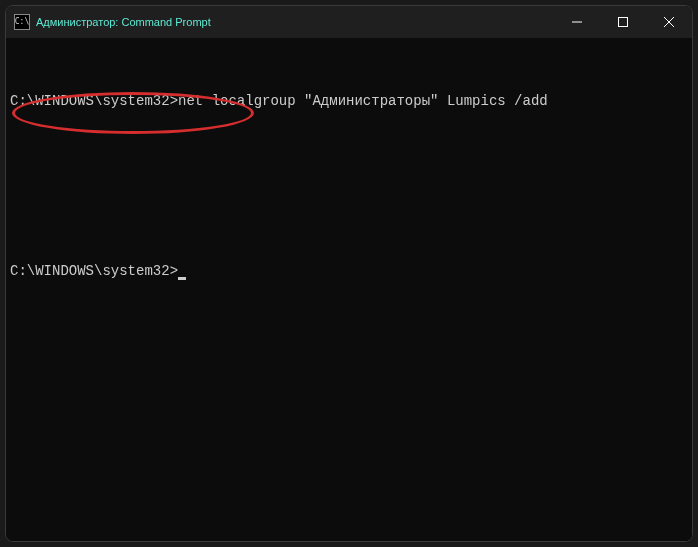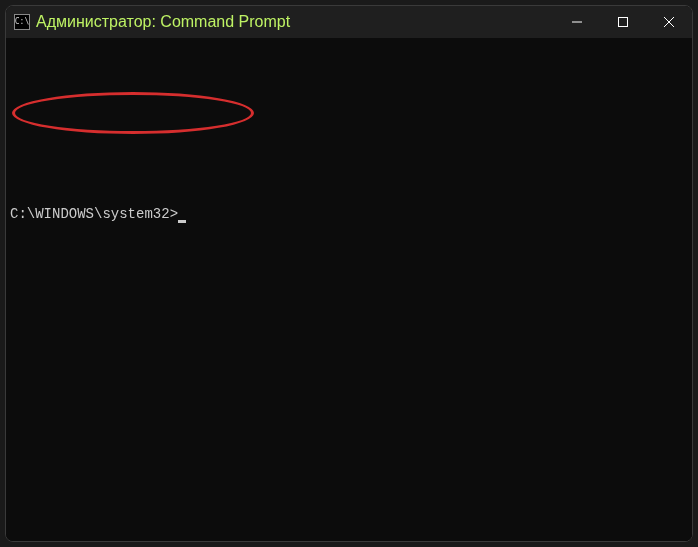--- a/index.html
+++ b/index.html
@@ -48,22 +48,22 @@
       border: 1px solid #888;
       display: flex;
       align-items: center;
       justify-content: center;
       font-size: 8px;
       color: #ccc;
       font-family: monospace;
       line-height: 1;
     }
     .title-text {
-      color: #bef264;
-      font-size: 16px;
+      color: #5eead4;
+      font-size: 11px;
       font-weight: 400;
     }
     .titlebar-controls {
       display: flex;
       height: 100%;
     }
     .titlebar-btn {
       width: 46px;
       height: 32px;
       display: flex;
@@ -139,19 +139,20 @@
       </div>
       <div class="titlebar-btn close">
         <svg viewBox="0 0 10 10">
             <line x1="0" y1="0" x2="10" y2="10"></line>
             <line x1="10" y1="0" x2="0" y2="10"></line>
           </svg>
       </div>
     </div>
   </div>
   <div class="terminal">
+    <div class="term-line"><span>C:\WINDOWS\system32&gt;</span><span>net localgroup "Администраторы" Lumpics /add</span></div>
     <div class="term-line"><span></span>&nbsp;</div>
     <div class="term-line"><span></span>&nbsp;</div>
     <div class="term-line"><span>C:\WINDOWS\system32&gt;</span><span></span><span class="cursor"></span></div>
     <div class="highlight-oval" id="hl" style="top: 54px; left: 6px; width: 242px; height: 42px;"></div>
   </div>
   <div class="scrollbar"></div>
 </div>
 
 </body></html>

